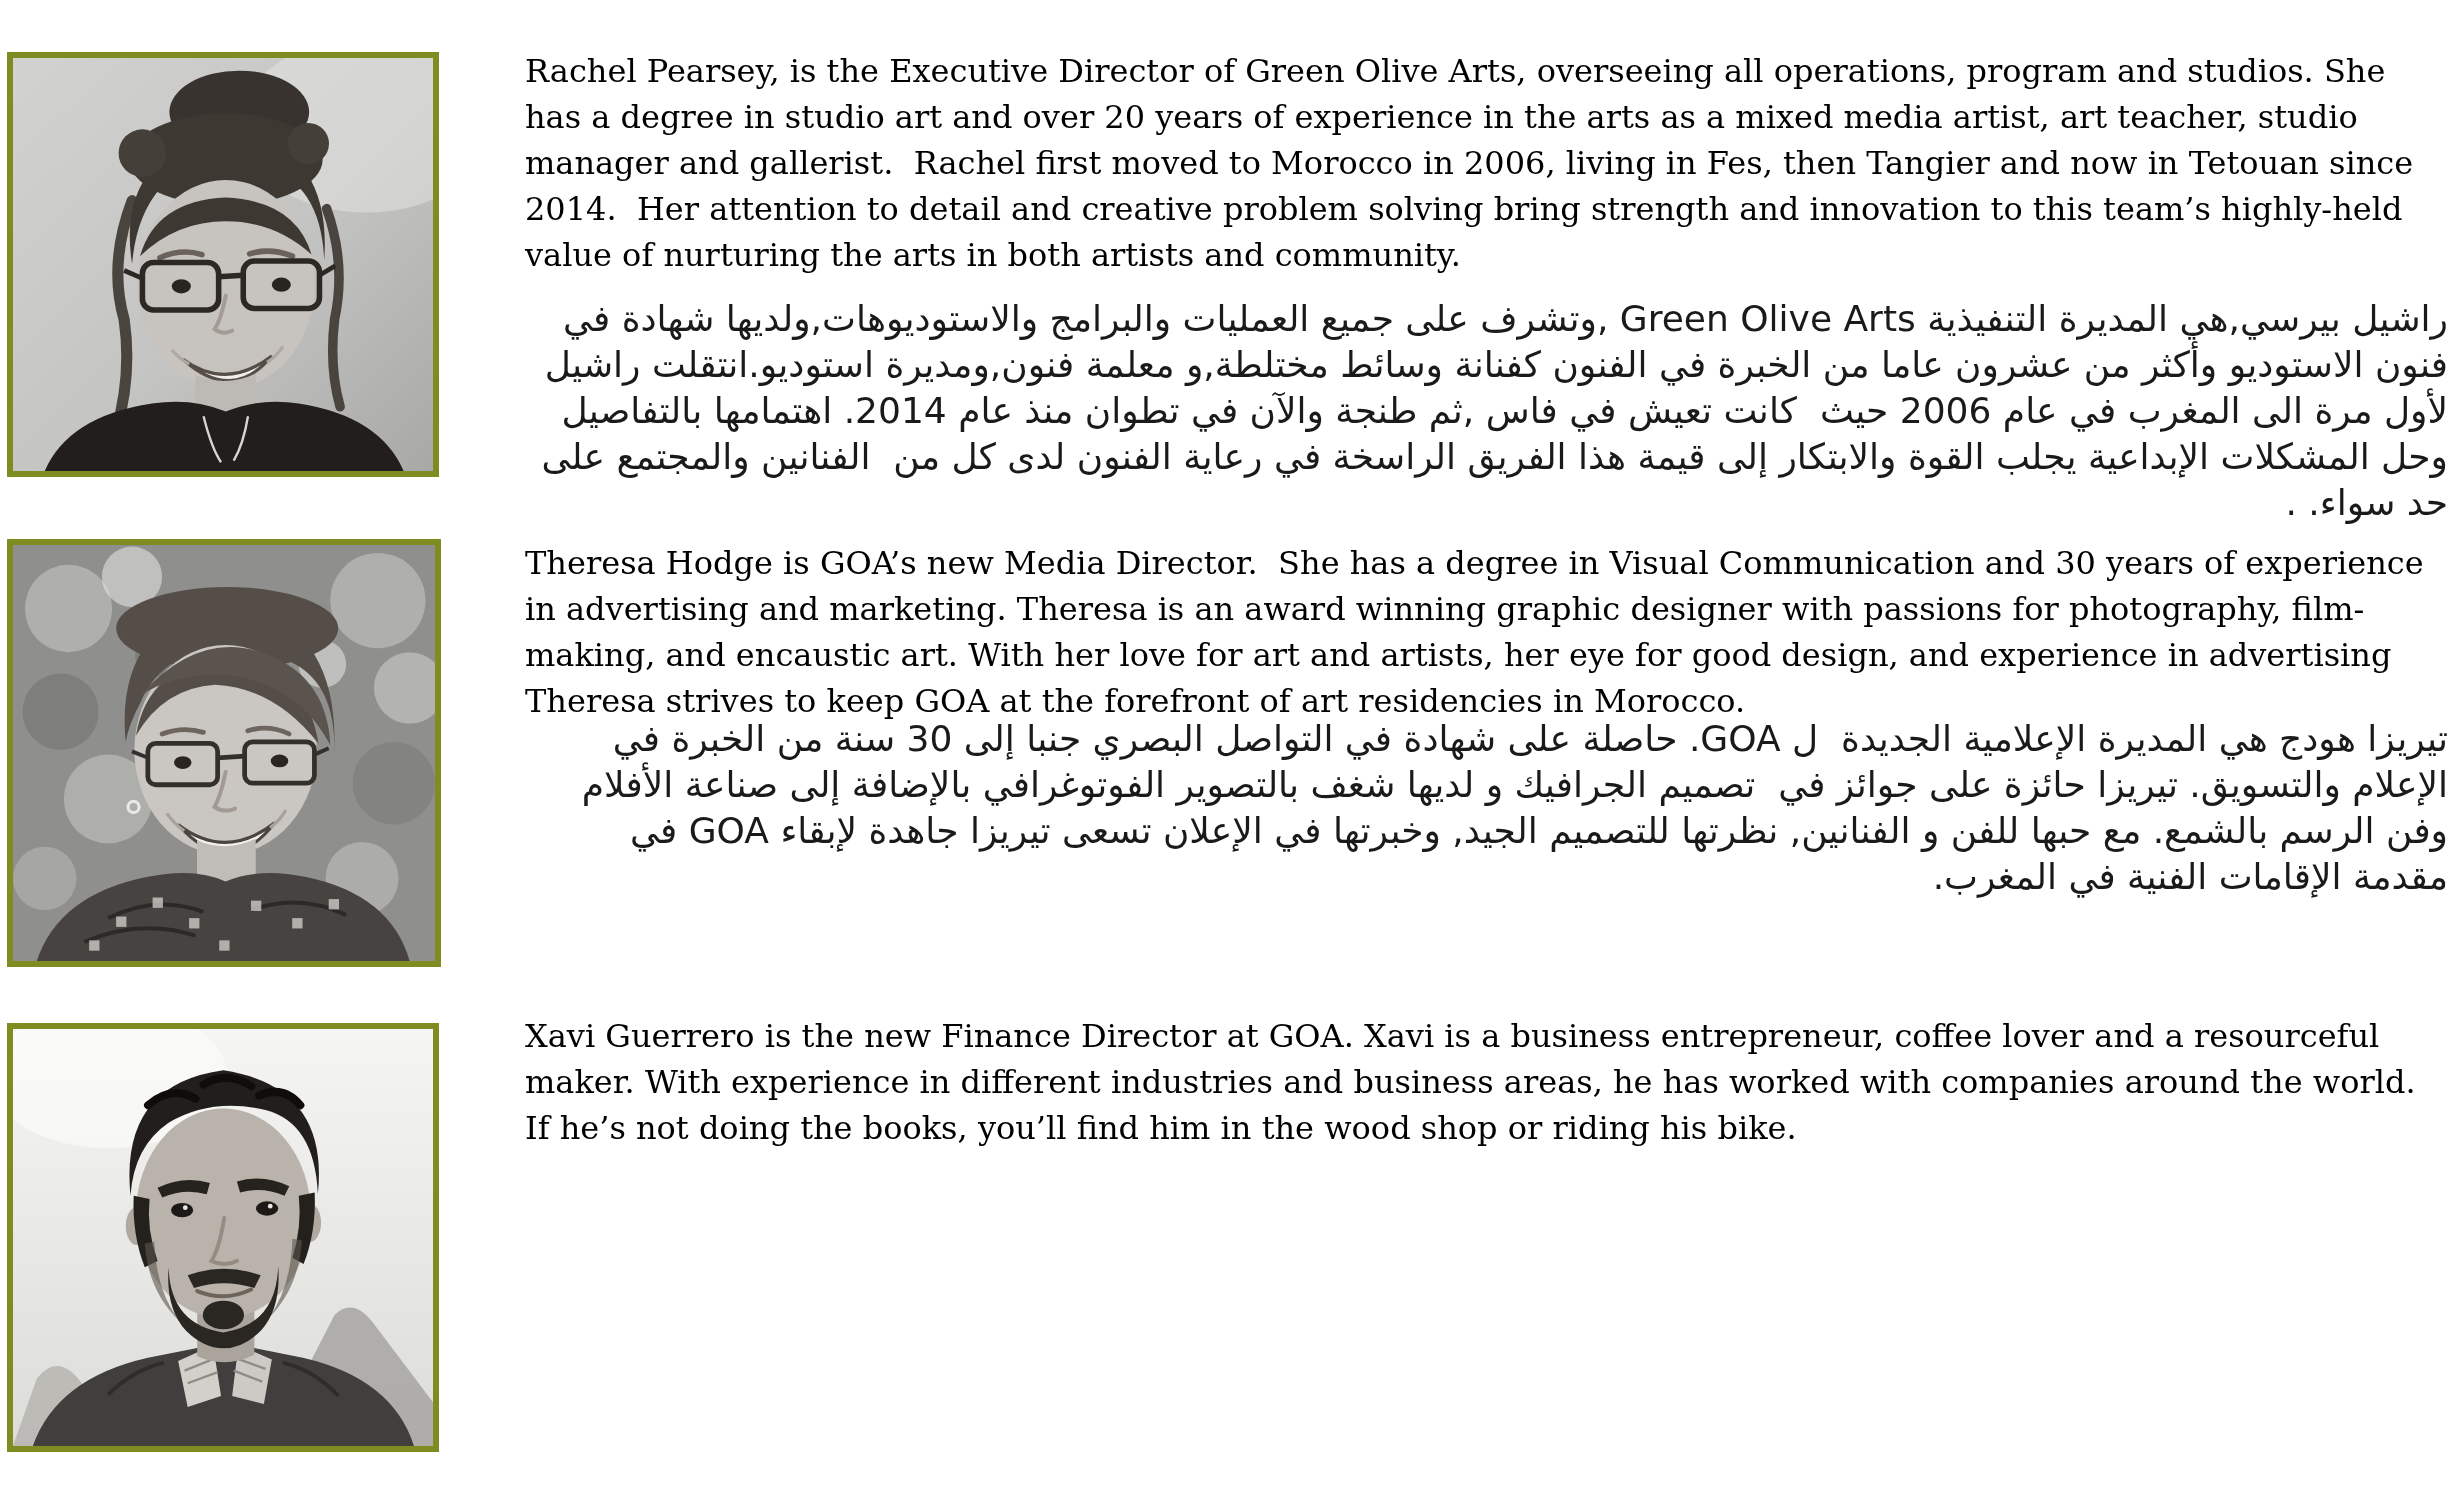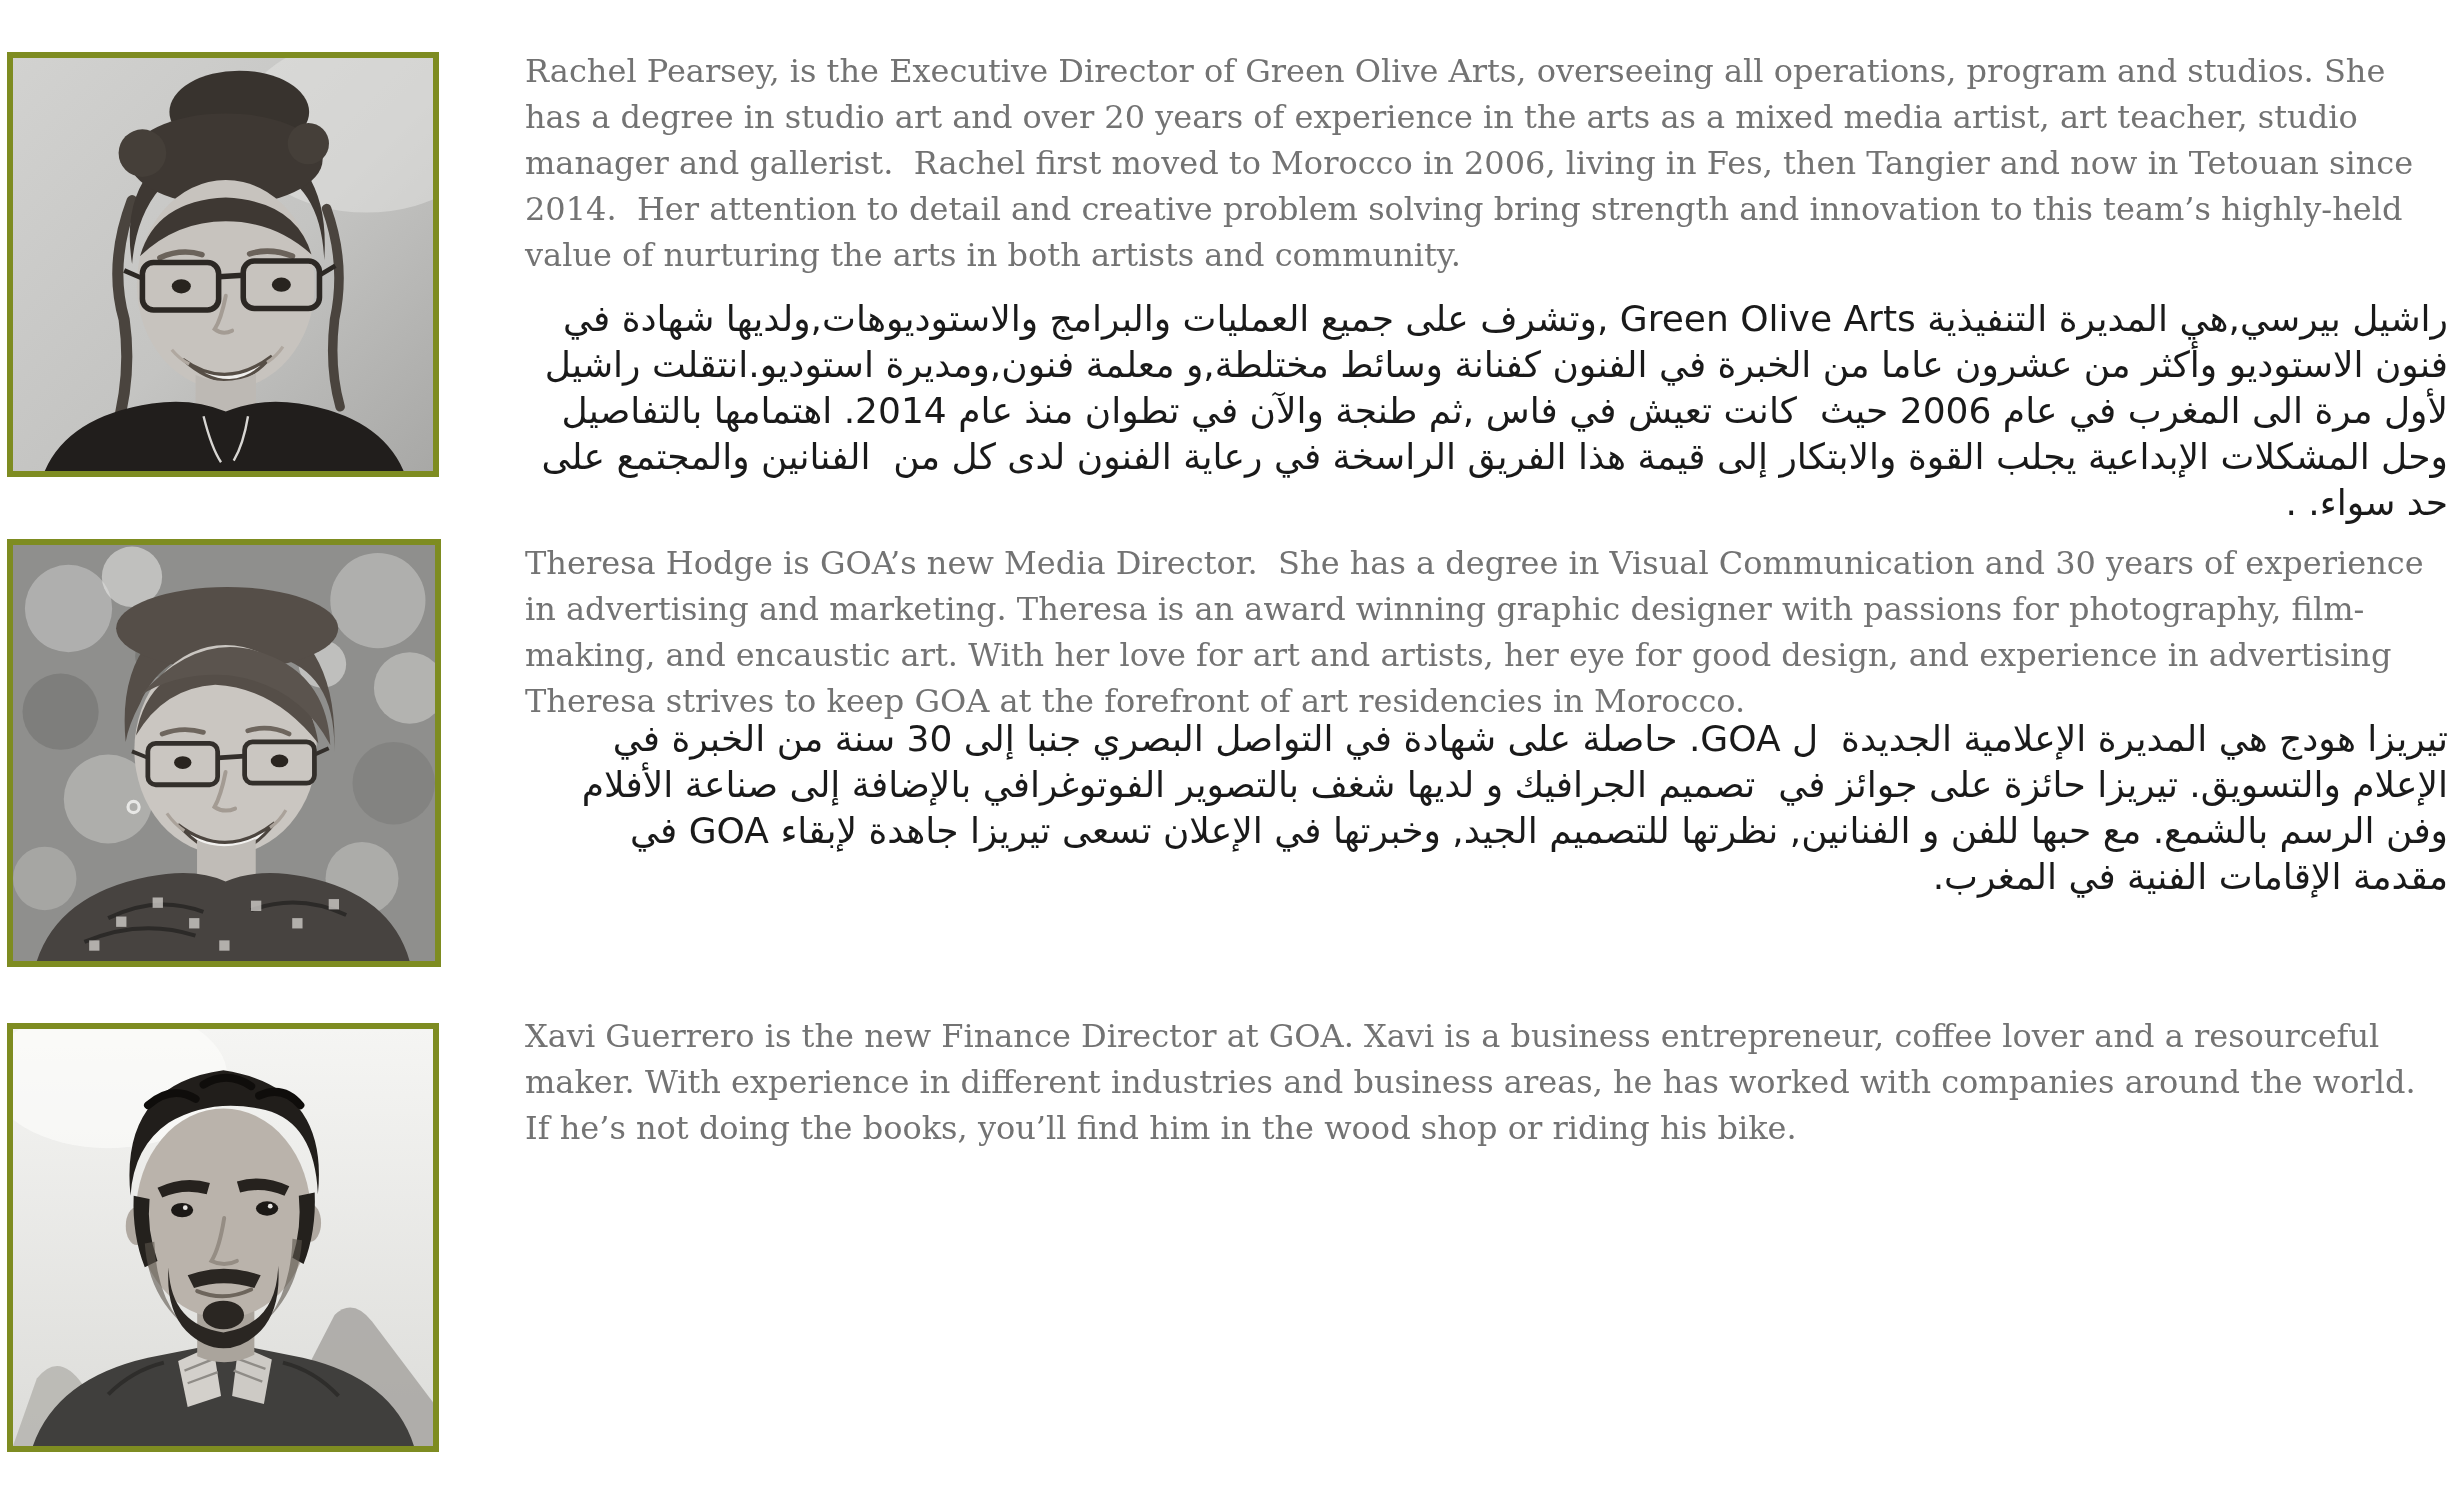--- a/index.html
+++ b/index.html
@@ -2,21 +2,21 @@
 <html style="font-size:12.7px"><head>
 <meta charset="utf-8">
 <style>
   *{box-sizing:border-box}
   html,body{margin:0;padding:0;background:#ffffff}
   #page{position:relative;width:2462px;height:1497px;background:#ffffff;overflow:hidden;color:#1a1a1a}
   figure.photo{position:absolute;margin:0;border:6.3px solid #7e8c21;background:#c9c9c7}
   figure.photo svg{display:block;width:100%;height:100%}
   .bio-en{position:absolute;left:525px;width:1901px;margin:0;
           font-family:"DejaVu Serif","Liberation Serif",serif;
-          font-size:32px;line-height:46px;color:#737373;white-space:pre-wrap}
+          font-size:32px;line-height:46px;color:#000000;white-space:pre-wrap}
   .bio-ar{position:absolute;left:525px;width:1923px;margin:0;direction:rtl;
           font-family:"DejaVu Sans","Liberation Sans",sans-serif;
           font-size:36px;line-height:46px;color:#1a1a1a;white-space:pre-wrap}
   #photo-1{left:7.1px;top:52px;width:432px;height:425px}
   #en-1{top:48px}
   #ar-1{top:296px}
   #photo-2{left:7.1px;top:539px;width:434px;height:428px}
   #en-2{top:540px}
   #ar-2{top:716px}
   #photo-3{left:7.1px;top:1023px;width:432px;height:429px}

